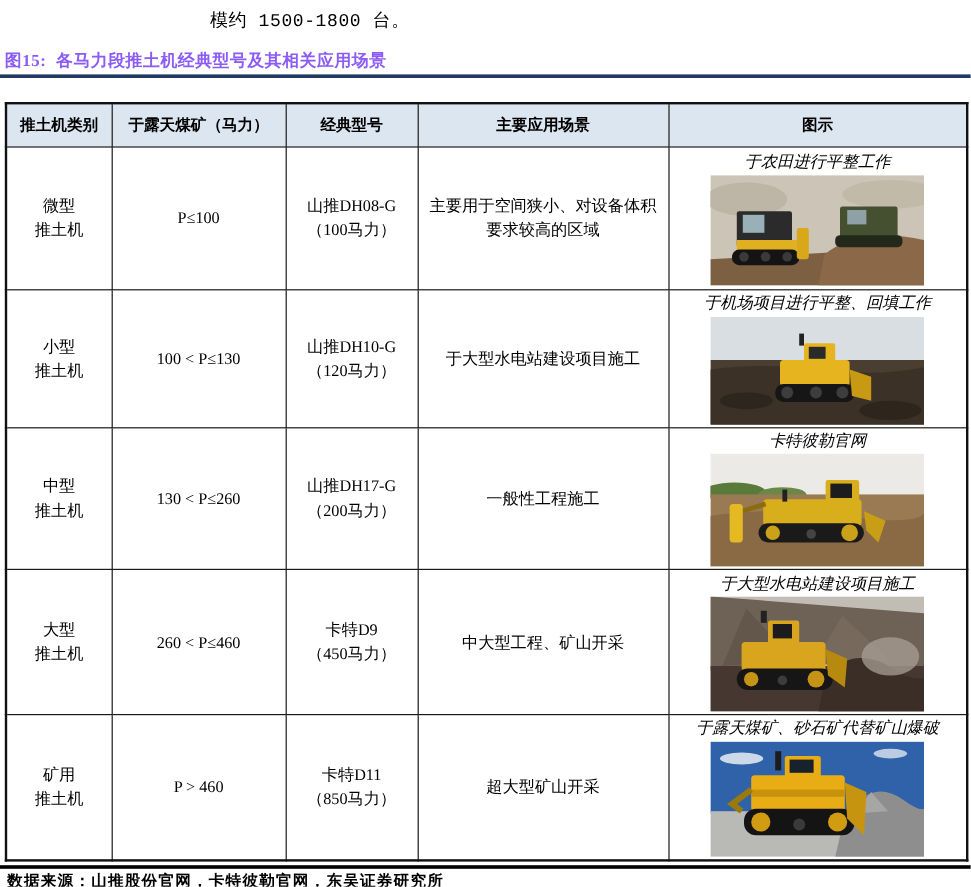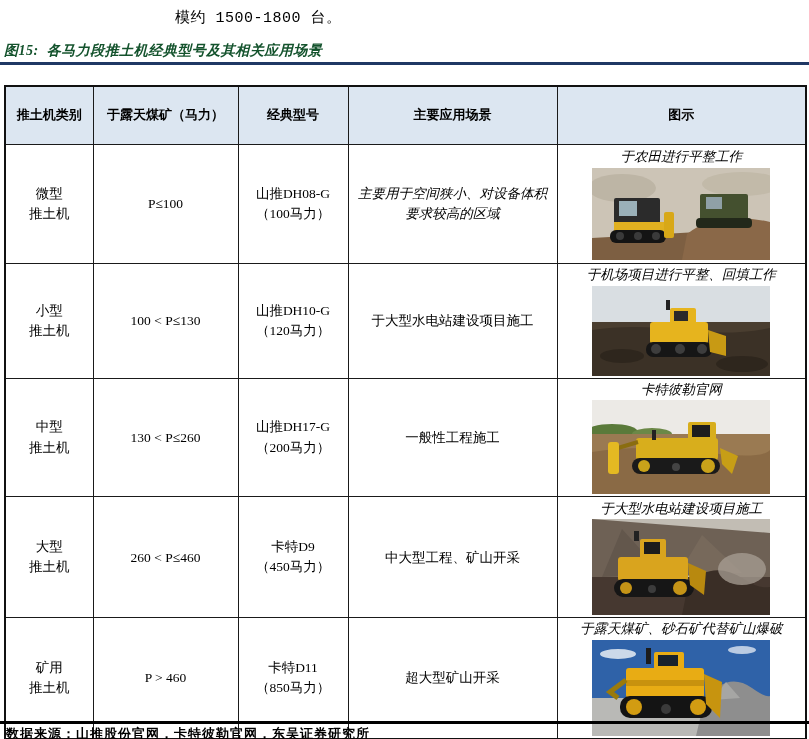--- a/index.html
+++ b/index.html
@@ -6,36 +6,36 @@
   body{
     width:809px;height:739px;position:relative;background:#ffffff;
     font-family:"Liberation Serif","DejaVu Serif",serif;color:#000;
     overflow:hidden;
   }
   .top-text{
     position:absolute;left:175px;top:8px;font-size:15px;letter-spacing:.5px;font-family:Liberation Mono, monospace;
   }
   .fig-title{
     position:absolute;left:4px;top:42px;font-size:14px;font-weight:bold;
-    color:#14532d;white-space:pre;letter-spacing:.5px;font-style:italic;
+    color:#8b5cf6;white-space:pre;letter-spacing:.5px;
   }
   .navy-rule{
     position:absolute;left:0;top:62px;width:809px;height:3px;background:#1F3864;
   }
   table.main{
     position:absolute;left:4px;top:85px;width:801px;
     border-collapse:collapse;table-layout:fixed;
     border:2px solid #111;
   }
   table.main th,table.main td{
     border:1px solid #1a1a1a;text-align:center;vertical-align:middle;
     padding:2px 4px;font-size:13.5px;line-height:1.45;
   }
   table.main th{
-    background:#DCE6F1;font-weight:bold;font-size:13px;height:18px;padding:19px 2px;
+    background:#DCE6F1;font-weight:bold;font-size:13px;height:18px;padding:8px 2px;
   }
   td.photo-cell{vertical-align:top;padding:1px 2px 4px 2px;font-style:italic;}
   .caption{font-size:13.5px;line-height:1.3;margin-bottom:2px;}
   .photo{display:block;margin:0 auto;}
   .two-line div{line-height:1.5;font-family:Liberation Serif, serif;}
   .bottom-rule{
     position:absolute;left:0;top:721px;width:809px;height:3px;background:#000;
   }
   .source{
     position:absolute;left:6px;top:725px;font-size:13px;font-weight:bold;letter-spacing:1px;
@@ -72,21 +72,21 @@
     <tr style="height:119px;">
       <td class="two-line">
         <div>微型</div>
         <div>推土机</div>
       </td>
       <td>P≤100</td>
       <td class="two-line">
         <div>山推DH08-G</div>
         <div>（100马力）</div>
       </td>
-      <td style="padding:2px 4px;font-style:italic;">主要用于空间狭小、对设备体积要求较高的区域</td>
+      <td style="padding:2px 4px;">主要用于空间狭小、对设备体积要求较高的区域</td>
       <td class="photo-cell">
         <div class="caption">于农田进行平整工作</div>
         <svg class="photo" width="178" height="92" viewBox="0 0 178 92">
           <rect x="0" y="0" width="178" height="92" fill="#CCC4B6"></rect>
           <ellipse cx="30" cy="20" rx="34" ry="14" fill="#BDB5A5"></ellipse>
           <ellipse cx="150" cy="16" rx="40" ry="12" fill="#C2BAA9"></ellipse>
           <path d="M0,70 L178,60 L178,92 L0,92 Z" fill="#7D5F42"></path>
           <path d="M95,66 Q125,42 178,54 L178,92 L90,92 Z" fill="#8A6848"></path>
 
           <rect x="108" y="26" width="48" height="26" rx="2" fill="#44502F"></rect>

